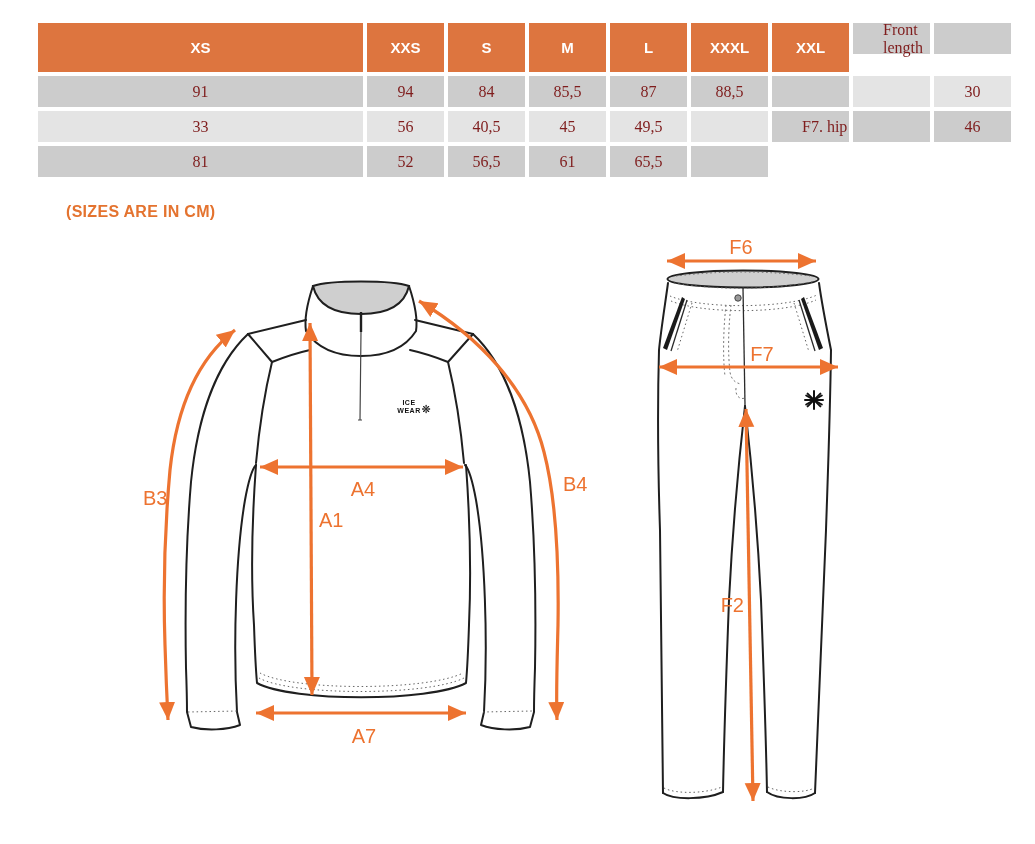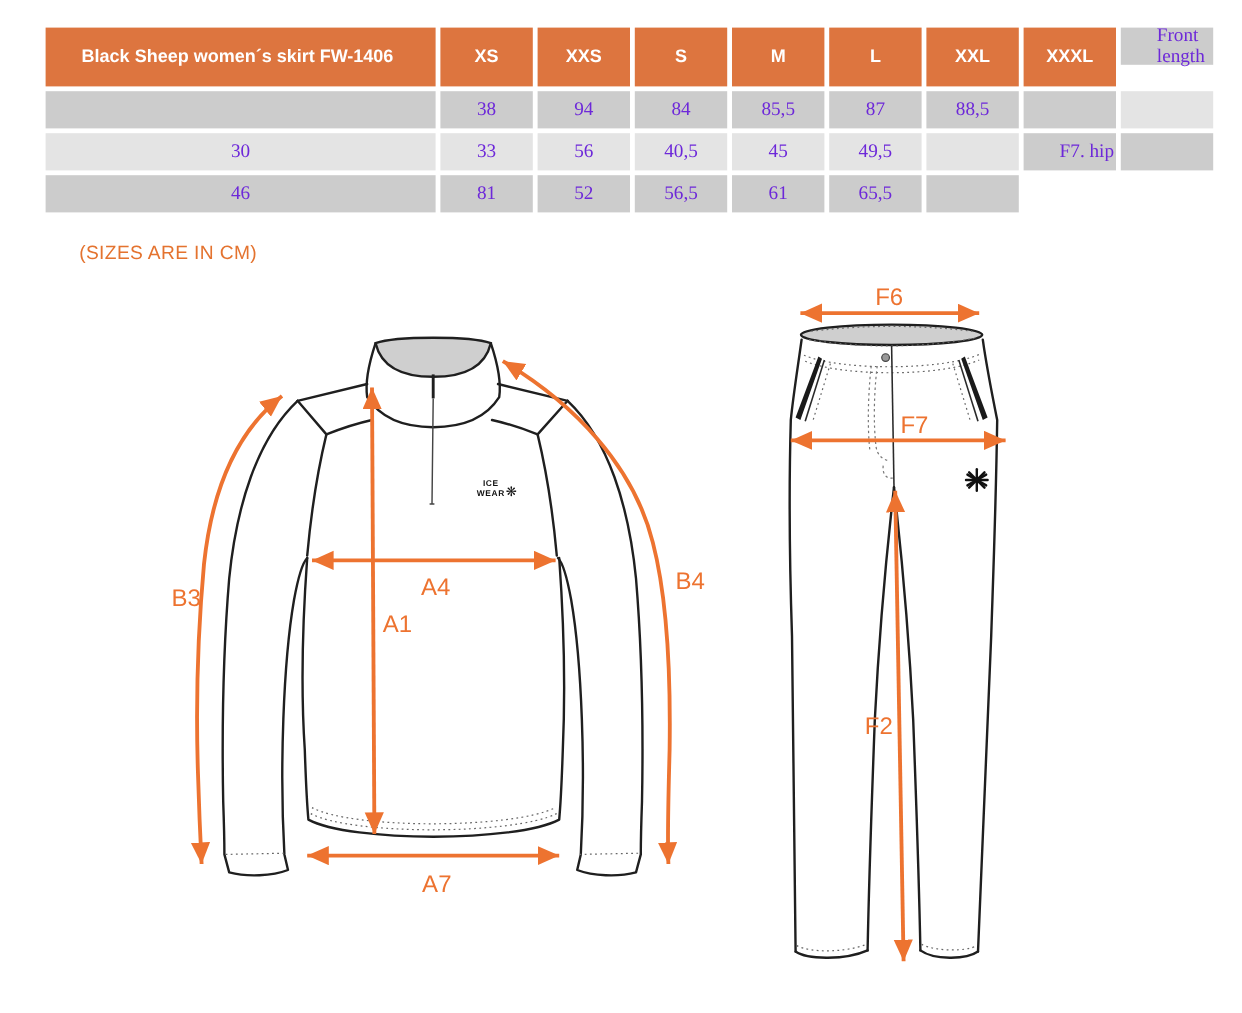--- a/index.html
+++ b/index.html
@@ -5,58 +5,57 @@
   html,body{margin:0;padding:0;background:#fff;}
   .page{position:relative;width:1035px;height:844px;background:#ffffff;overflow:hidden;
         font-family:"Liberation Sans",sans-serif;}
 
   
   .size-table{position:absolute;left:38px;top:23px;width:973px;
               display:grid;grid-template-columns:325px repeat(8,1fr);gap:4px;}
   .size-table .cell{display:flex;align-items:center;justify-content:center;}
   .size-table .hdr{background:#DD753F;color:#ffffff;font-weight:bold;font-size:15px;height:49px;}
   .size-table .hdr.product{justify-content:flex-start;padding-left:30px;box-sizing:border-box;}
-  .size-table .data{height:31px;font-family:"Liberation Serif",serif;font-size:16px;color:#6d28d9;}
+  .size-table .data{height:31px;font-family:"Liberation Serif",serif;font-size:16px;color:#7f1d1d;}
   .size-table .row-a{background:#CCCCCC;}
   .size-table .row-b{background:#E4E4E4;}
   .size-table .data.rowlabel{justify-content:flex-start;padding-left:30px;box-sizing:border-box;}
 
-  .sizes-note{position:absolute;left:66px;top:203px;font-size:16px;font-weight:400;
+  .sizes-note{position:absolute;left:66px;top:203px;font-size:16px;font-weight:700;
               letter-spacing:.3px;color:#E4732F;}
 
   .diagram-svg{position:absolute;left:0;top:0;width:1035px;height:844px;}
 
   
   .outline{fill:none;stroke:#1f1f1f;stroke-width:2;stroke-linecap:round;stroke-linejoin:round;}
   .thin{fill:none;stroke:#2a2a2a;stroke-width:1.3;}
   .stitch{fill:none;stroke:#666;stroke-width:1;stroke-dasharray:1.5 2.8;}
   .flydot{fill:none;stroke:#777;stroke-width:1;stroke-dasharray:2 2.5;}
   .arrow{fill:none;stroke:#ED7330;stroke-width:3.2;}
   .mlabel{font-family:"Liberation Sans",sans-serif;font-size:20px;fill:#ED7330;}
   .logo-txt{font-family:"Liberation Sans",sans-serif;font-weight:bold;fill:#111;}
 </style>
 </head>
 <body>
 
 <div class="page">
 
   <div class="size-table">
 
-    <div class="cell hdr product">Black Sheep women´s skirt FW-1406</div>
     <div class="cell hdr">XS</div>
     <div class="cell hdr">XXS</div>
     <div class="cell hdr">S</div>
     <div class="cell hdr">M</div>
     <div class="cell hdr">L</div>
+    <div class="cell hdr">XXXL</div>
     <div class="cell hdr">XXL</div>
-    <div class="cell hdr">XXXL</div>
 
     <div class="cell data row-a rowlabel">Front length</div>
     <div class="cell data row-a"></div>
-    <div class="cell data row-a">38</div>
+    <div class="cell data row-a">91</div>
     <div class="cell data row-a">94</div>
     <div class="cell data row-a">84</div>
     <div class="cell data row-a">85,5</div>
     <div class="cell data row-a">87</div>
     <div class="cell data row-a">88,5</div>
     <div class="cell data row-a"></div>
 
     <div class="cell data row-b"></div>
     <div class="cell data row-b">30</div>
     <div class="cell data row-b">33</div>

